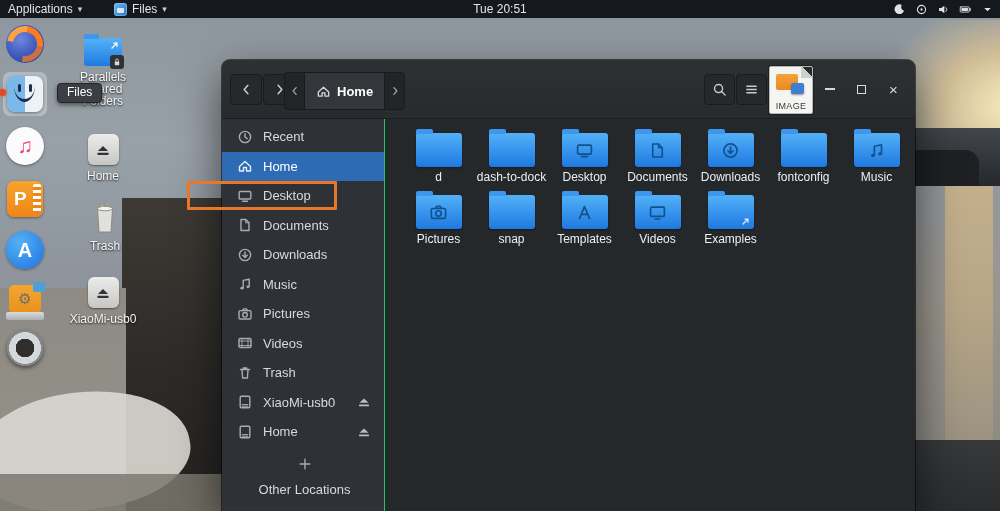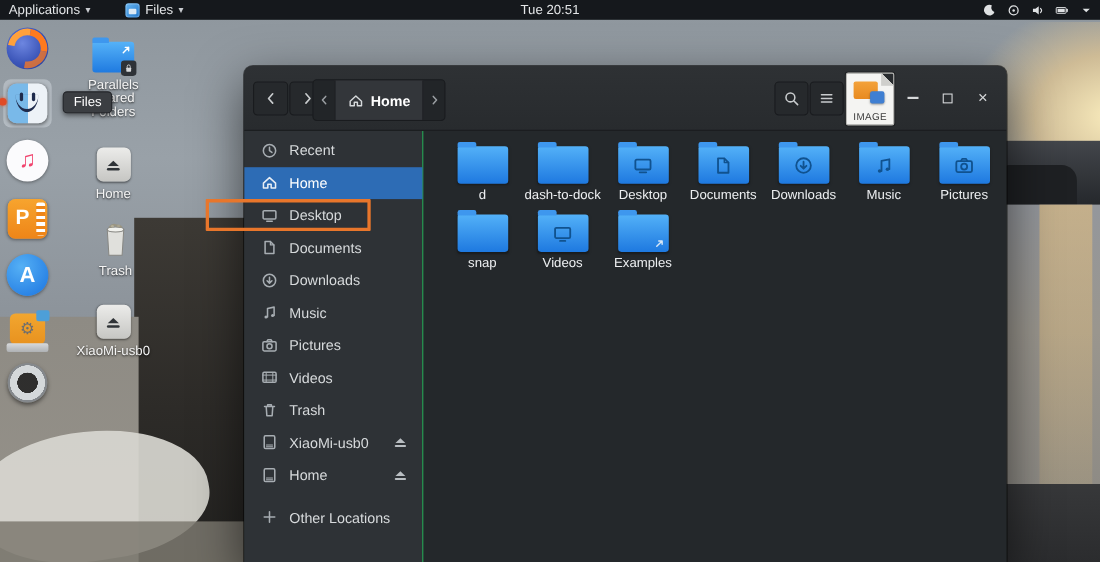--- a/index.html
+++ b/index.html
@@ -123,21 +123,21 @@
   .wc-maximize i{display:block;width:9px;height:9px;border:1.5px solid #d6d8da;box-sizing:border-box;}
   .wc-close{font-size:15px;line-height:1;}
 
   .wbody{display:flex;height:392px;}
   .sidebar{width:163px;box-sizing:border-box;background:#2e3236;border-right:1px solid #22c55e;padding-top:3px;flex:none;}
   .side-row{height:29.5px;display:flex;align-items:center;gap:10px;padding:0 12px 0 15px;color:#d7dadc;font-size:13px;box-sizing:border-box;}
   .side-row .sicon{width:16px;height:16px;color:#a7adb2;flex:none;}
   .side-row.selected{background:#2d6cb5;color:#fff;}
   .side-row.selected .sicon{color:#e8eef5;}
   .side-row .eject-btn{margin-left:auto;width:16px;height:16px;color:#b9bec2;}
-  .side-row.other{margin-top:9px;}
+  .side-row.other{margin-top:9px;flex-direction:column;}
   .sicon svg,.eject-btn svg{width:100%;height:100%;}
 
   .content{flex:1;padding:6px 0 0 17px;display:flex;flex-wrap:wrap;align-content:flex-start;background:#24282b;}
   .file{width:73px;display:flex;flex-direction:column;align-items:center;margin-bottom:3px;}
   .folder{width:46px;height:34px;margin-top:8px;position:relative;border-radius:2px 3px 3px 3px;
       background:linear-gradient(180deg,#53b1f8 0%,#1e79e0 100%);box-shadow:0 1px 2px rgba(0,0,0,.35);}
   .folder::before{content:"";position:absolute;top:-4px;left:0;width:17px;height:5px;border-radius:2px 2px 0 0;background:#3e97ee;}
   .emblem{position:absolute;inset:0;display:flex;align-items:center;justify-content:center;color:#10528f;}
   .emblem svg{width:19px;height:19px;}
   .emblem.em-link{align-items:flex-end;justify-content:flex-end;padding:0 2px 1px 0;color:#d9e8f7;box-sizing:border-box;}
@@ -451,20 +451,24 @@
             <span class="emblem">
               <svg viewBox="0 0 16 16" fill="none" stroke="currentColor" stroke-width="1.4" stroke-linecap="round" stroke-linejoin="round">
                 <circle cx="8" cy="8" r="5.6"></circle>
                 <path d="M8 5v5M5.8 8.2L8 10.4l2.2-2.2"></path>
               </svg>
             </span>
           </div>
           <div class="file-label">Downloads</div>
         </div>
         <div class="file">
+          <div class="folder"></div>
+          <div class="file-label">fontconfig</div>
+        </div>
+        <div class="file">
           <div class="folder">
             <span class="emblem">
               <svg viewBox="0 0 16 16" fill="none" stroke="currentColor" stroke-width="1.4" stroke-linecap="round" stroke-linejoin="round">
                 <path d="M6.2 12.2V4.4l6-1.2v7.6"></path>
                 <circle cx="4.8" cy="12.2" r="1.4" fill="currentColor" stroke="none"></circle>
                 <circle cx="10.8" cy="10.8" r="1.4" fill="currentColor" stroke="none"></circle>
               </svg>
             </span>
           </div>
           <div class="file-label">Music</div>
@@ -482,20 +486,30 @@
           <div class="file-label">Pictures</div>
         </div>
         <div class="file">
           <div class="folder"></div>
           <div class="file-label">snap</div>
         </div>
         <div class="file">
           <div class="folder">
             <span class="emblem">
               <svg viewBox="0 0 16 16" fill="none" stroke="currentColor" stroke-width="1.4" stroke-linecap="round" stroke-linejoin="round">
+                <path d="M3.8 13L8 3l4.2 10M5.4 9.6h5.2"></path>
+              </svg>
+            </span>
+          </div>
+          <div class="file-label">Templates</div>
+        </div>
+        <div class="file">
+          <div class="folder">
+            <span class="emblem">
+              <svg viewBox="0 0 16 16" fill="none" stroke="currentColor" stroke-width="1.4" stroke-linecap="round" stroke-linejoin="round">
                 <rect x="2.2" y="3.5" width="11.6" height="7.8" rx="1"></rect>
                 <path d="M6 13.5h4"></path>
               </svg>
             </span>
           </div>
           <div class="file-label">Videos</div>
         </div>
         <div class="file">
           <div class="folder">
             <span class="emblem em-link">

